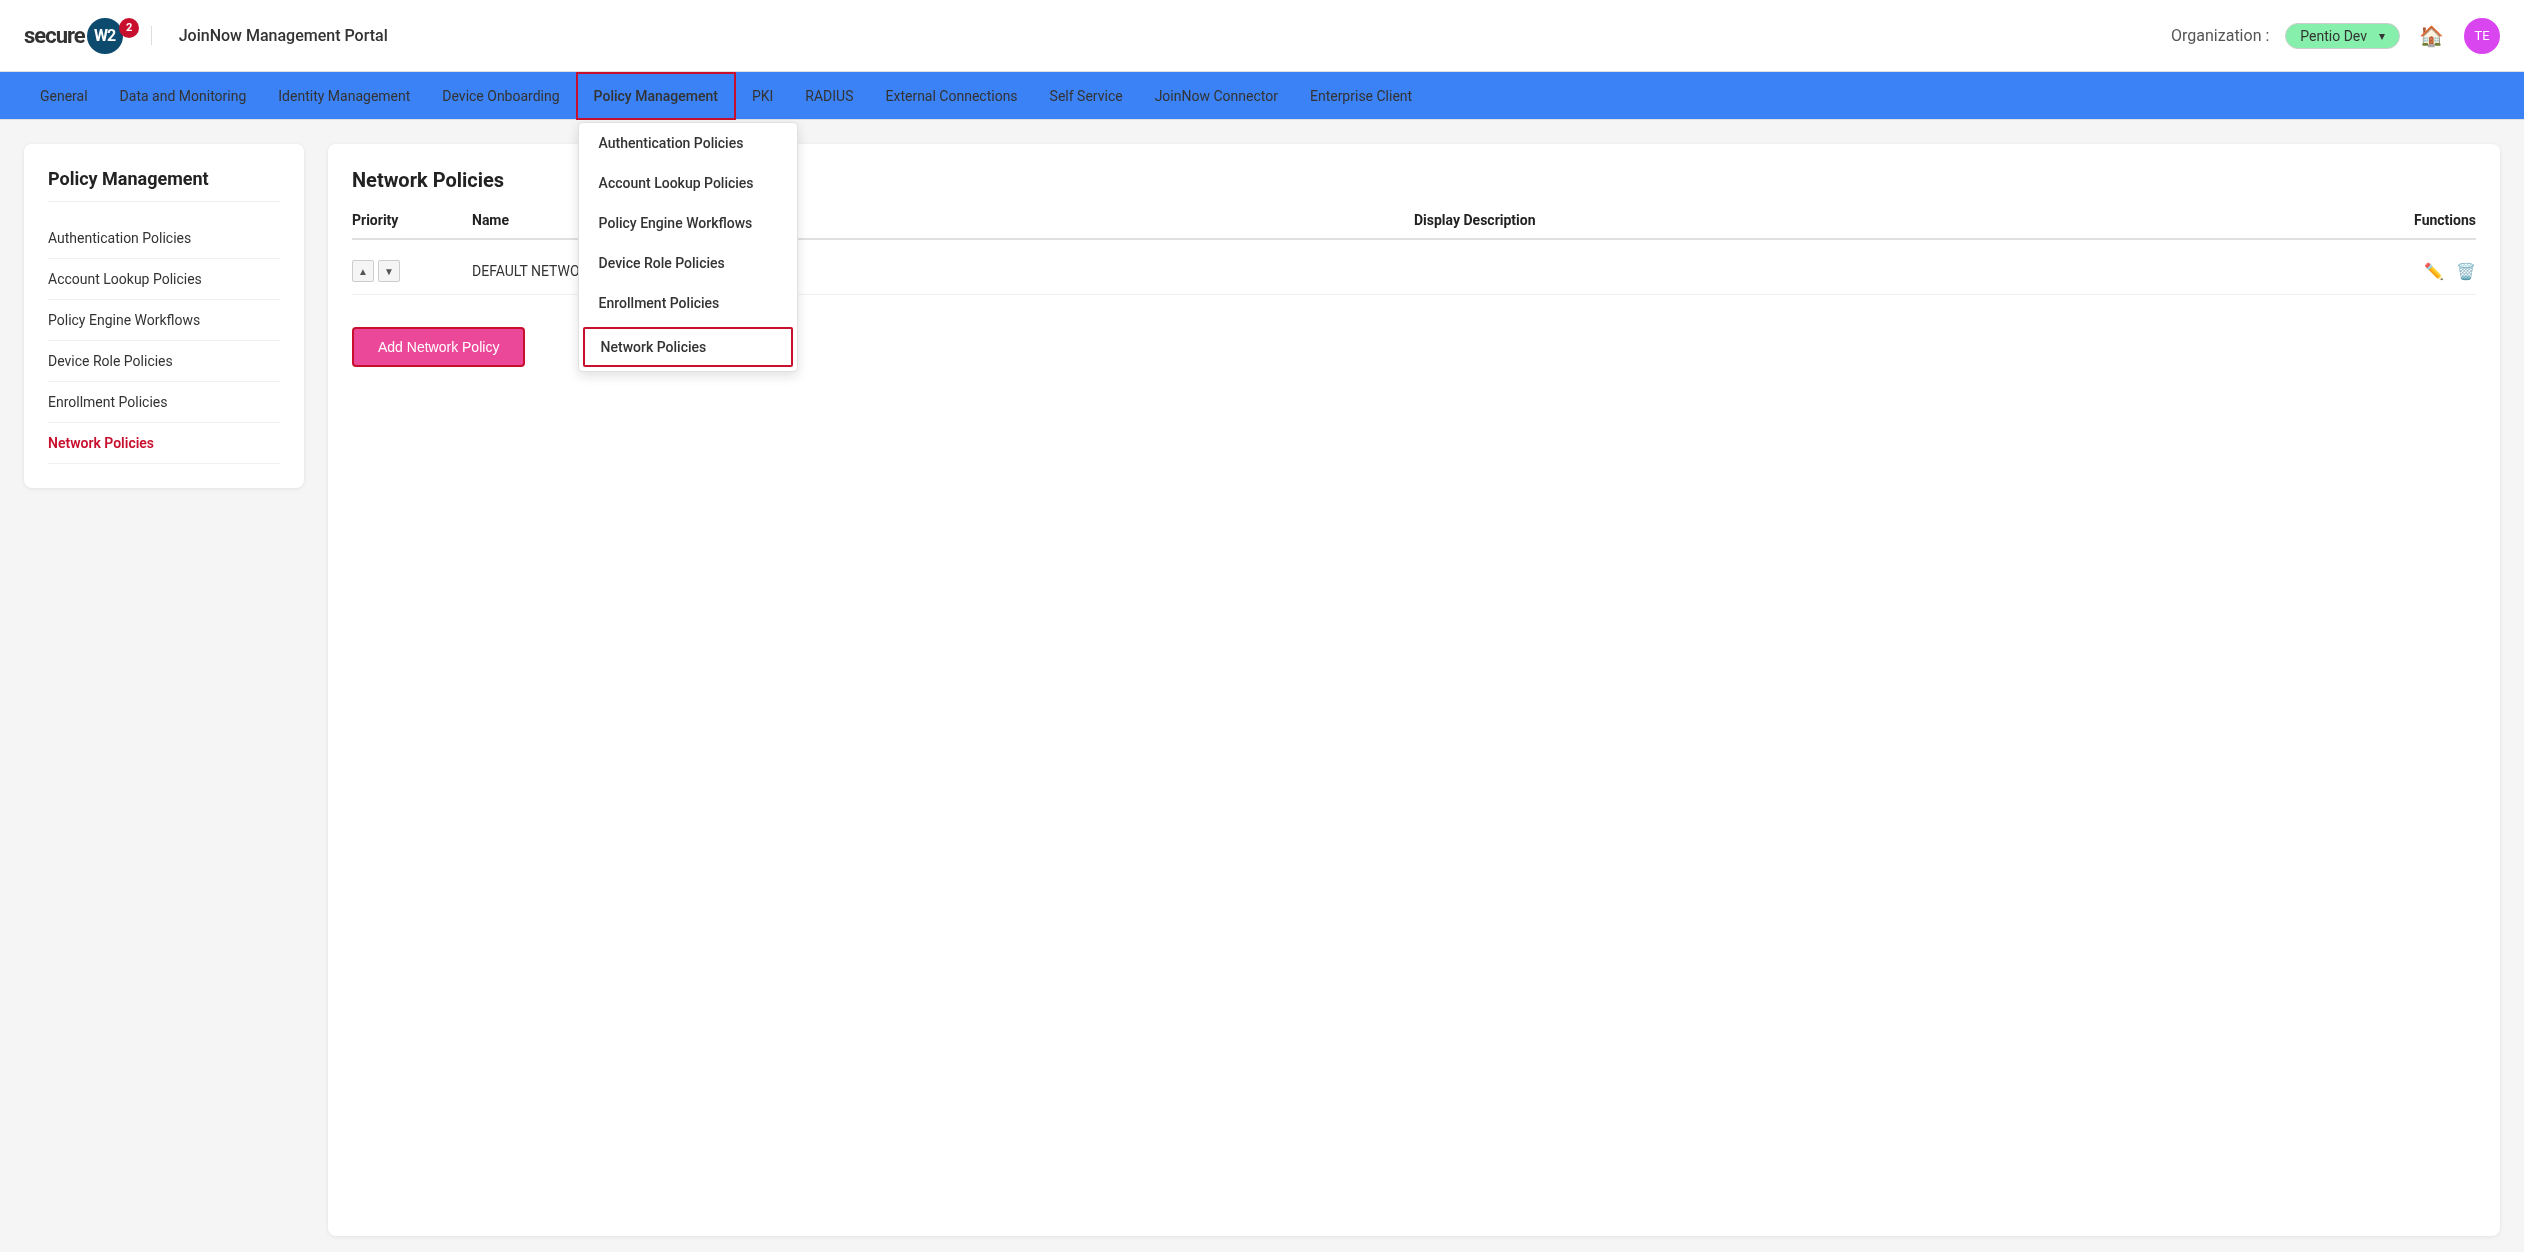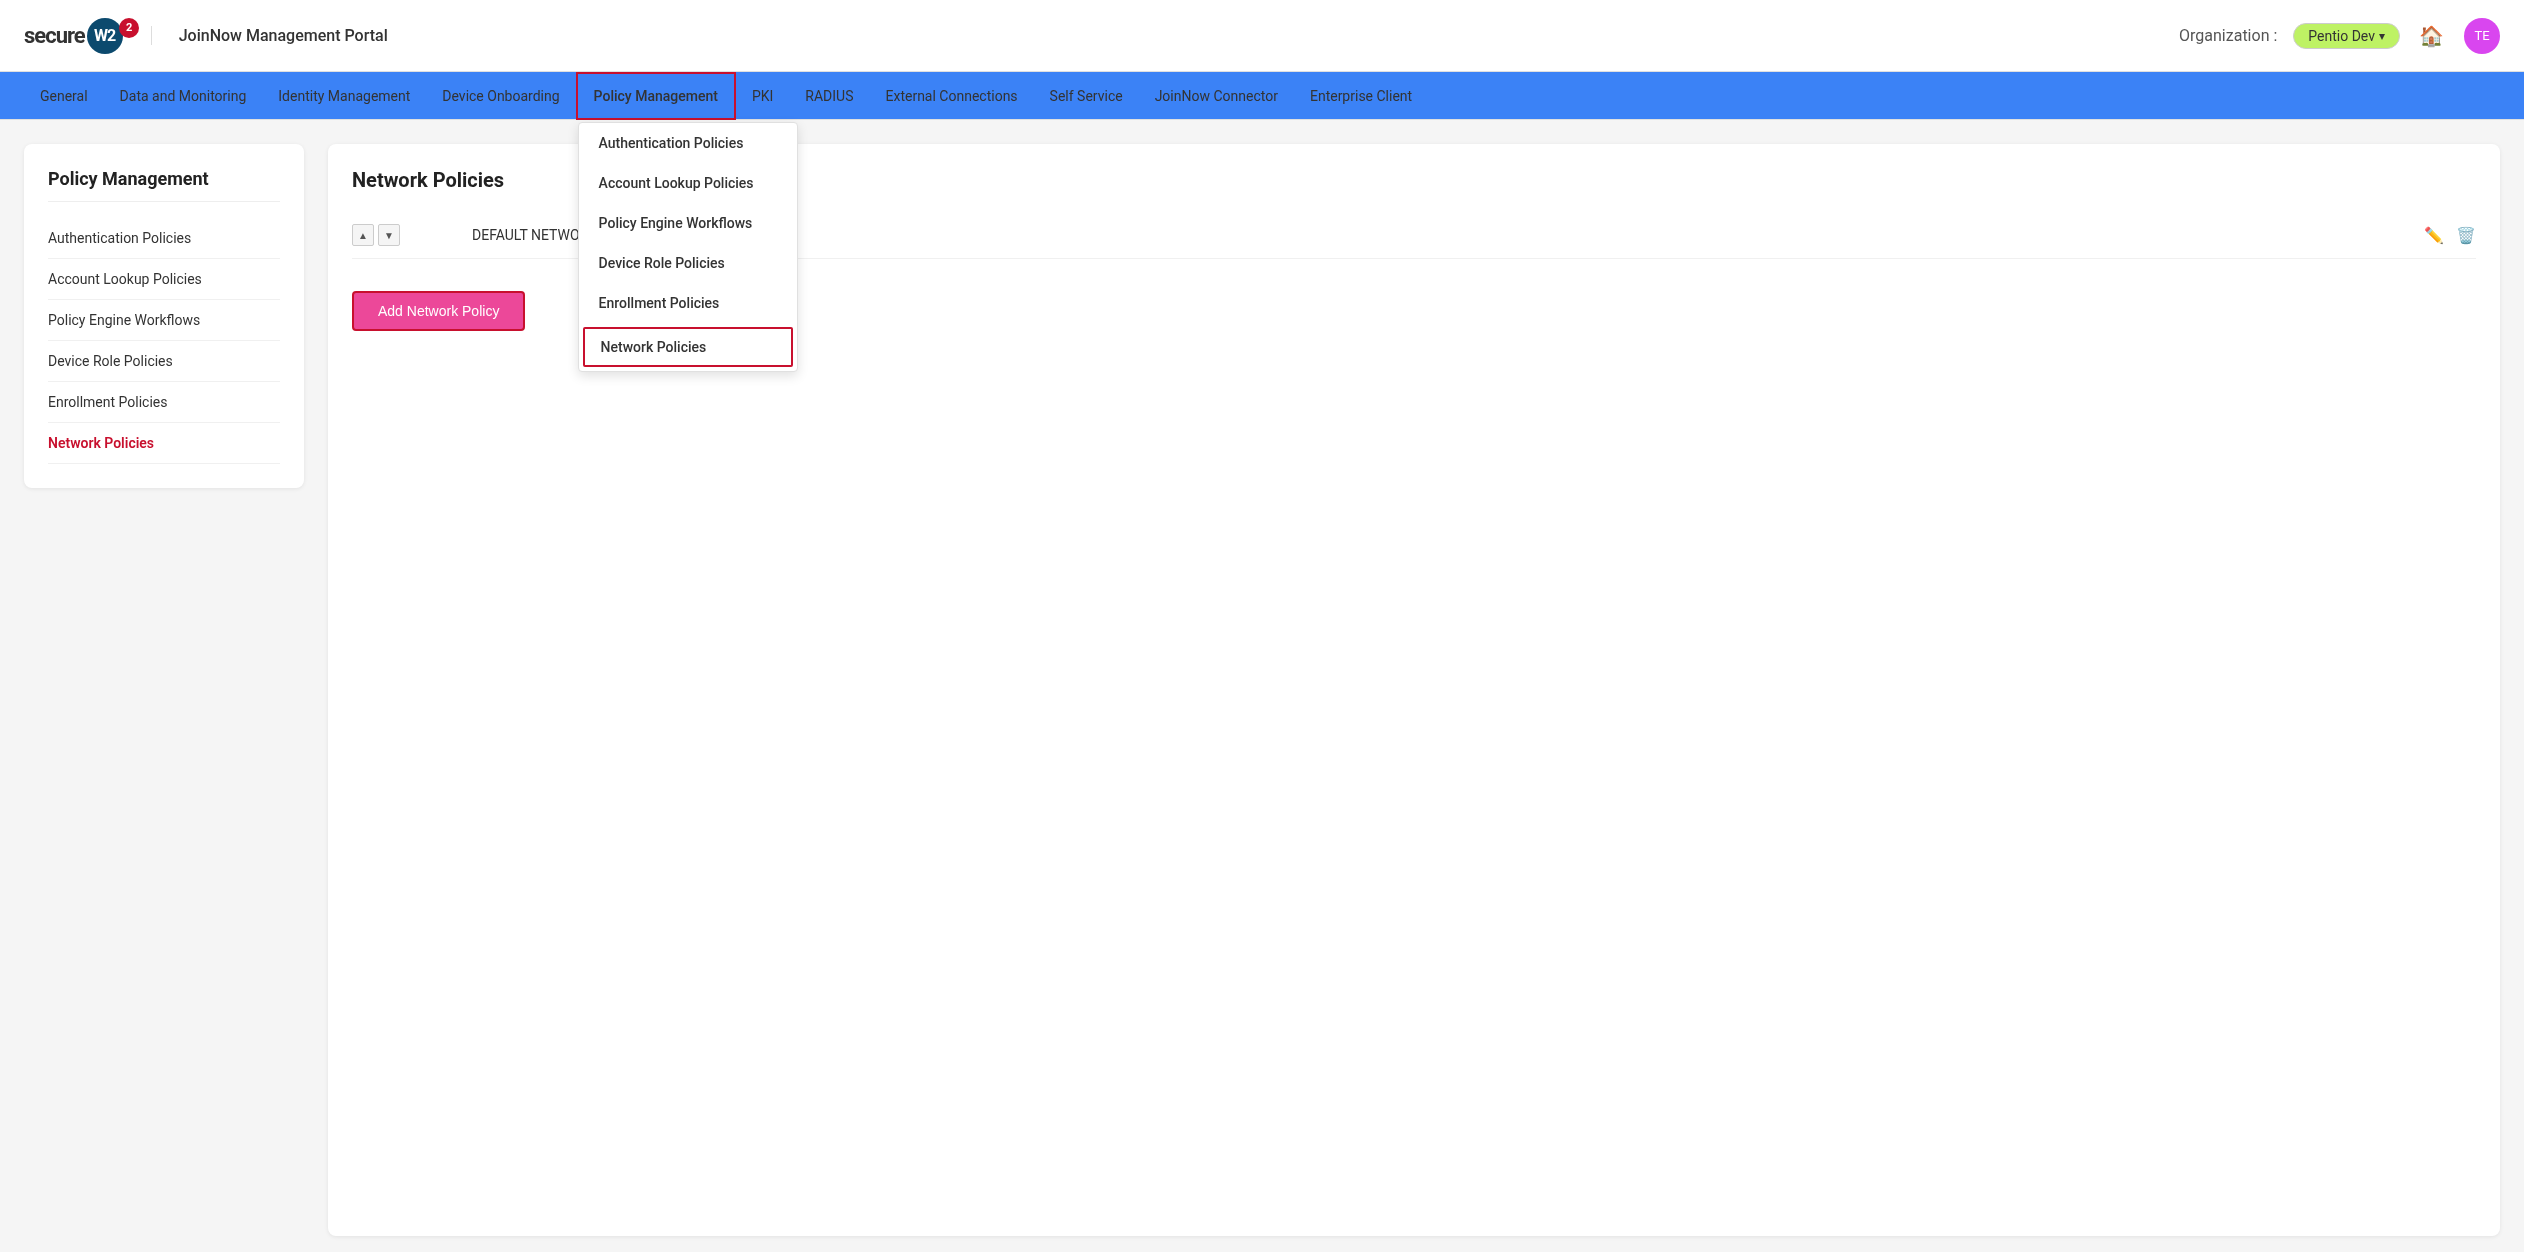--- a/index.html
+++ b/index.html
@@ -69,24 +69,25 @@
       display: flex;
       align-items: center;
       gap: 16px;
     }
     .org-label { color: #555; font-size: 16px; }
     .org-select {
       border: 1px solid #ccc;
       border-radius: 20px;
       padding: 4px 14px;
       font-size: 14px;
-      background: #bef264;
-      cursor: pointer;
-      display: flex;
-      align-items: center;
+      background: #86efac;
+      cursor: pointer;
+      display: flex;
+      align-items: center;
+      gap: 8px;
     }
     .home-icon {
       width: 32px;
       height: 32px;
       display: flex;
       align-items: center;
       justify-content: center;
       font-size: 20px;
       cursor: pointer;
     }
@@ -378,20 +379,26 @@
     </div>
     <div class="sidebar-item active">
       <span>Network Policies</span>
     </div>
   </div>
 
   <div class="main-content">
     <div class="section-title">Network Policies</div>
 
     
+    <div class="table-header">
+      <div class="table-header-cell">Priority</div>
+      <div class="table-header-cell">Name</div>
+      <div class="table-header-cell">Display Description</div>
+      <div class="table-header-cell" style="text-align:right;">Functions</div>
+    </div>
 
     
     <div class="table-row">
       <div class="priority-controls">
         <div class="priority-btn">▲</div>
         <div class="priority-btn">▼</div>
       </div>
       <div>DEFAULT NETWORK POL</div>
       <div></div>
       <div class="functions-cell">

